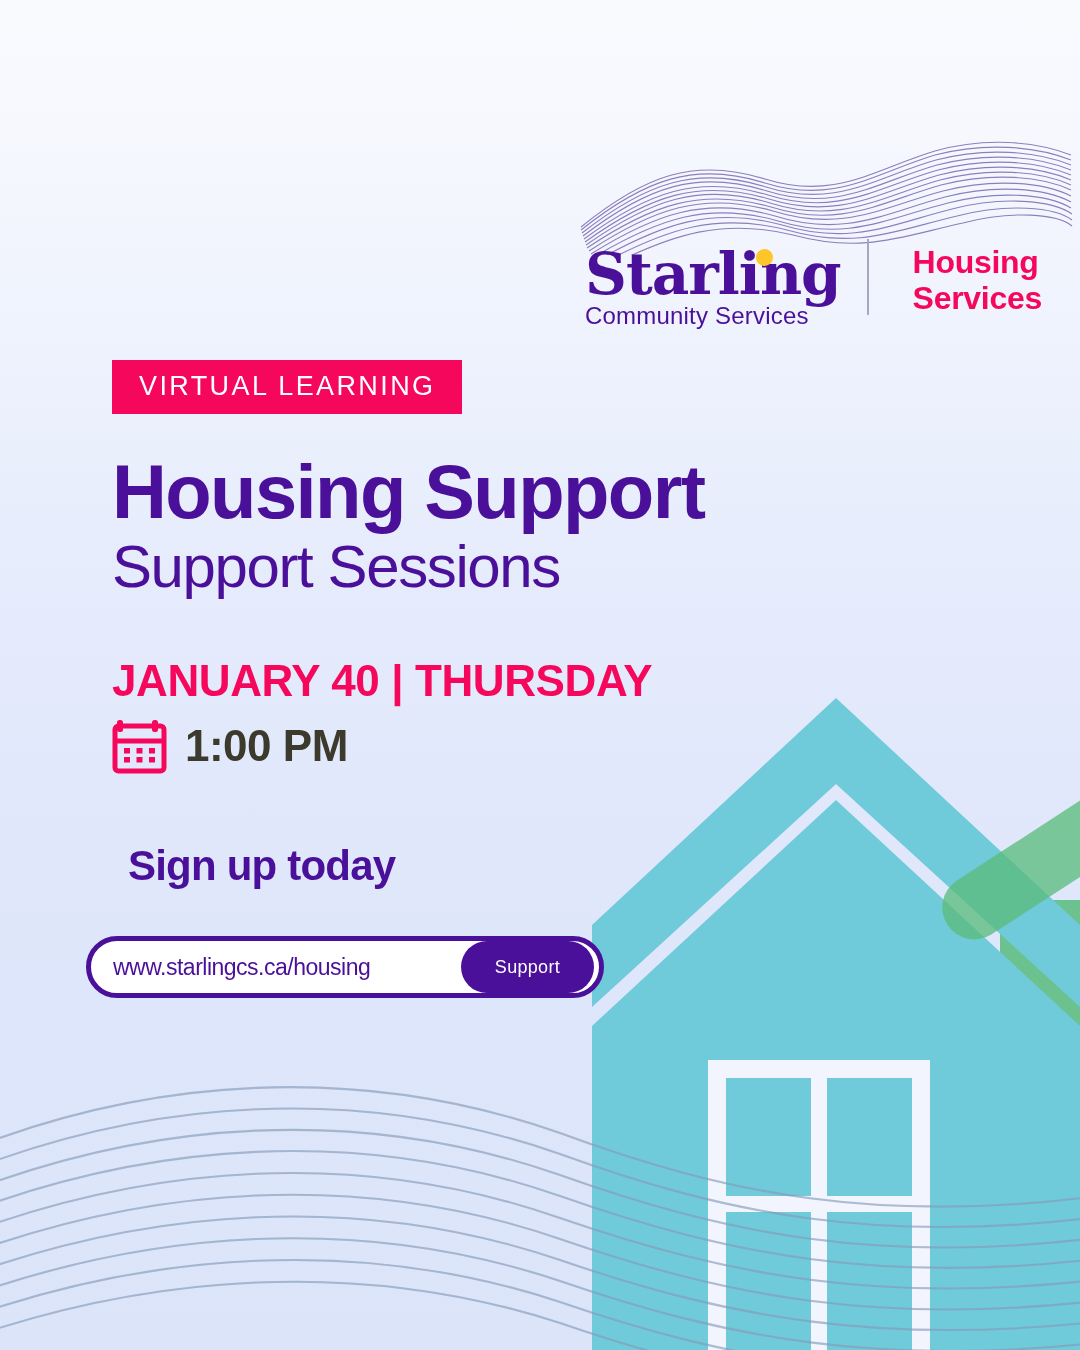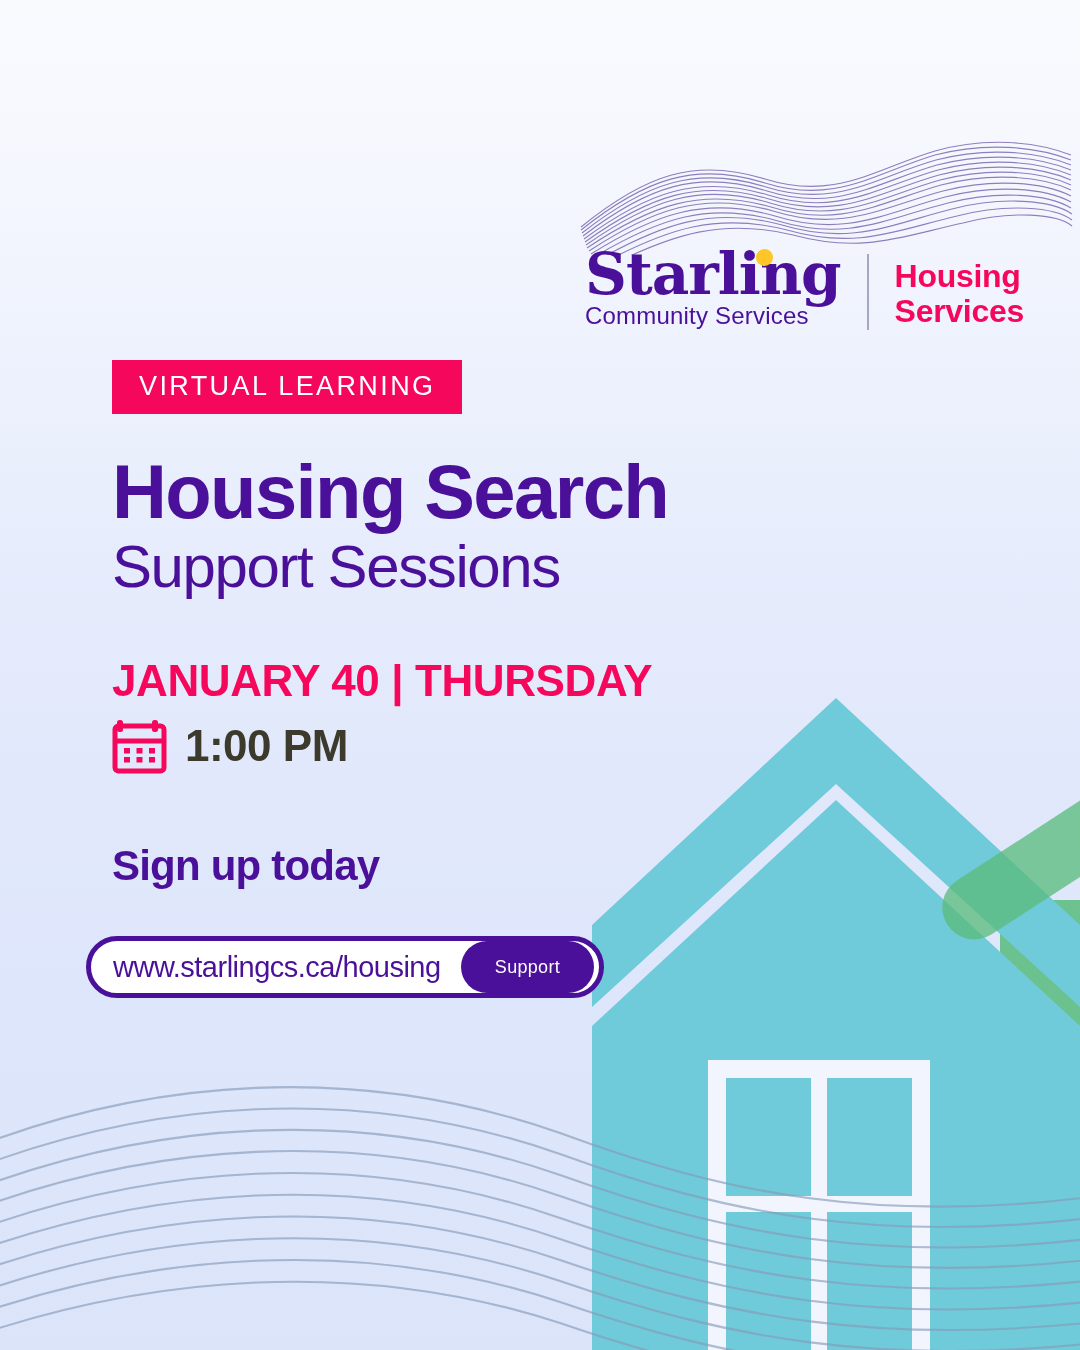--- a/index.html
+++ b/index.html
@@ -40,21 +40,21 @@
     position:absolute;
     left:0; top:0;
     width:500px; height:120px;
   }
   .logo-wave svg{ display:block; width:100%; height:100%; }
 
   .logo-row{
     position:absolute;
     left:10px; top:110px;
     display:flex;
-    align-items:flex-end;
+    align-items:flex-start;
     gap:26px;
   }
   .brand-block{ position:relative; }
   .brand-name{
     font-family:"DejaVu Serif", serif;
     font-size:58px;
     font-weight:bold;
     color:#4a1099;
     letter-spacing:-1px;
     line-height:1.02;
@@ -82,20 +82,21 @@
     margin-top:-6px;
   }
   .unit-name{
     font-family:"Liberation Sans", sans-serif;
     font-size:32px;
     font-weight:bold;
     color:#f5085c;
     line-height:1.12;
     letter-spacing:-0.3px;
     white-space:nowrap;
+    margin-left:18px;
   }
 
   
   .content{
     position:absolute;
     left:112px; top:360px;
     width:700px;
   }
 
   .badge{
@@ -153,38 +154,39 @@
     white-space:nowrap;
   }
 
   .cta-title{
     margin-top:68px;
     font-size:42px;
     font-weight:bold;
     color:#4a1099;
     letter-spacing:-0.8px;
     white-space:nowrap;
+    margin-left:16px;
   }
 
   
   .searchbar{
     position:absolute;
     left:86px; top:936px;
     width:518px; height:62px;
     background:#ffffff;
     border:5px solid #4a1099;
     border-radius:34px;
     display:flex;
     align-items:center;
     justify-content:space-between;
     padding-left:22px;
     padding-right:5px;
   }
   .search-url{
-    font-size:29px;
+    font-size:23px;
     color:#4a1099;
     letter-spacing:-0.5px;
     white-space:nowrap;
   }
   .search-btn{
     background:#4a1099;
     color:#ffffff;
     border:none;
     border-radius:28px;
     height:52px;
@@ -289,21 +291,21 @@
         <span>Services</span>
       </div>
     </div>
   </div>
 
   <div class="content">
 
     <div class="badge">VIRTUAL LEARNING</div>
 
     <div class="headline">
-      <div class="headline-1">Housing Search</div>
+      <div class="headline-1">Housing Support</div>
       <div class="headline-2">Support Sessions</div>
     </div>
 
     <div class="date-line">JANUARY 40 | THURSDAY</div>
 
     <div class="time-row">
       <svg class="cal-icon" viewBox="0 0 58 56" xmlns="http://www.w3.org/2000/svg">
         <rect x="5" y="2" width="6" height="12" rx="2.5" fill="#f5085c"></rect>
         <rect x="40" y="2" width="6" height="12" rx="2.5" fill="#f5085c"></rect>
         <rect x="3" y="8" width="49" height="45" rx="3.5" fill="none" stroke="#f5085c" stroke-width="5"></rect>

